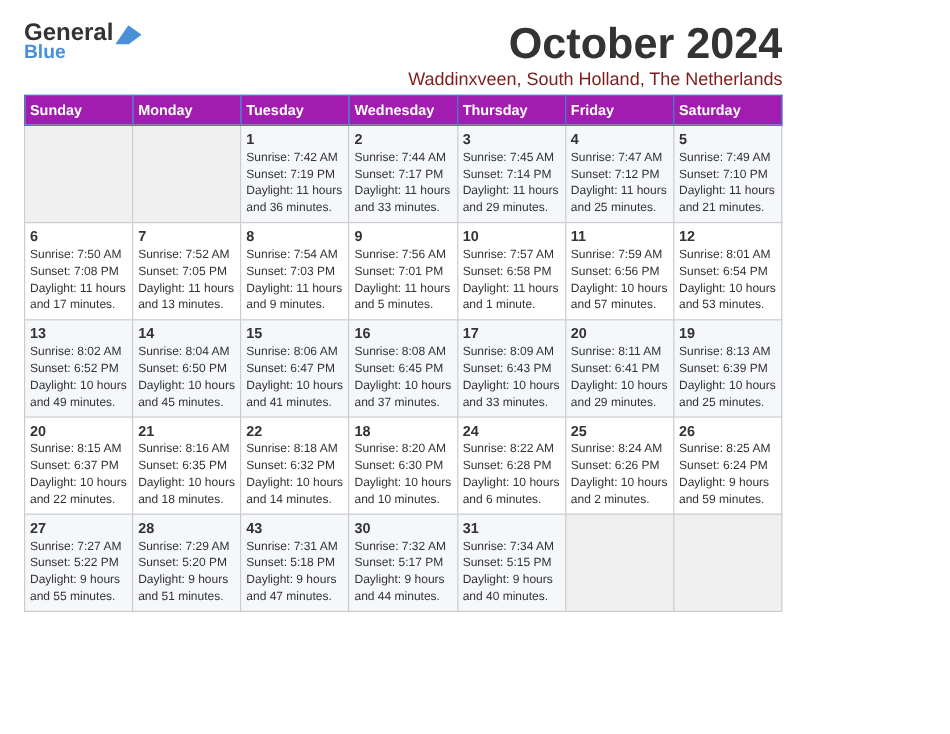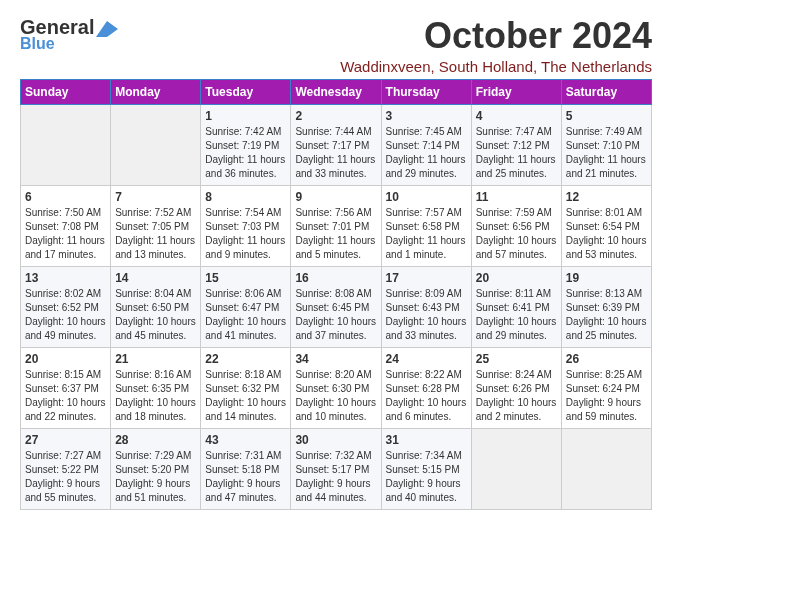--- a/index.html
+++ b/index.html
@@ -145,21 +145,21 @@
           <td><span class="day-num">15</span><span class="day-info">Sunrise: 8:06 AM<br>Sunset: 6:47 PM<br>Daylight: 10 hours and 41 minutes.</span></td>
           <td><span class="day-num">16</span><span class="day-info">Sunrise: 8:08 AM<br>Sunset: 6:45 PM<br>Daylight: 10 hours and 37 minutes.</span></td>
           <td><span class="day-num">17</span><span class="day-info">Sunrise: 8:09 AM<br>Sunset: 6:43 PM<br>Daylight: 10 hours and 33 minutes.</span></td>
           <td><span class="day-num">20</span><span class="day-info">Sunrise: 8:11 AM<br>Sunset: 6:41 PM<br>Daylight: 10 hours and 29 minutes.</span></td>
           <td><span class="day-num">19</span><span class="day-info">Sunrise: 8:13 AM<br>Sunset: 6:39 PM<br>Daylight: 10 hours and 25 minutes.</span></td>
         </tr>
         <tr>
           <td><span class="day-num">20</span><span class="day-info">Sunrise: 8:15 AM<br>Sunset: 6:37 PM<br>Daylight: 10 hours and 22 minutes.</span></td>
           <td><span class="day-num">21</span><span class="day-info">Sunrise: 8:16 AM<br>Sunset: 6:35 PM<br>Daylight: 10 hours and 18 minutes.</span></td>
           <td><span class="day-num">22</span><span class="day-info">Sunrise: 8:18 AM<br>Sunset: 6:32 PM<br>Daylight: 10 hours and 14 minutes.</span></td>
-          <td><span class="day-num">34</span><span class="day-info">Sunrise: 8:20 AM<br>Sunset: 6:30 PM<br>Daylight: 10 hours and 10 minutes.</span></td>
+          <td><span class="day-num">18</span><span class="day-info">Sunrise: 8:20 AM<br>Sunset: 6:30 PM<br>Daylight: 10 hours and 10 minutes.</span></td>
           <td><span class="day-num">24</span><span class="day-info">Sunrise: 8:22 AM<br>Sunset: 6:28 PM<br>Daylight: 10 hours and 6 minutes.</span></td>
           <td><span class="day-num">25</span><span class="day-info">Sunrise: 8:24 AM<br>Sunset: 6:26 PM<br>Daylight: 10 hours and 2 minutes.</span></td>
           <td><span class="day-num">26</span><span class="day-info">Sunrise: 8:25 AM<br>Sunset: 6:24 PM<br>Daylight: 9 hours and 59 minutes.</span></td>
         </tr>
         <tr>
           <td><span class="day-num">27</span><span class="day-info">Sunrise: 7:27 AM<br>Sunset: 5:22 PM<br>Daylight: 9 hours and 55 minutes.</span></td>
           <td><span class="day-num">28</span><span class="day-info">Sunrise: 7:29 AM<br>Sunset: 5:20 PM<br>Daylight: 9 hours and 51 minutes.</span></td>
           <td><span class="day-num">43</span><span class="day-info">Sunrise: 7:31 AM<br>Sunset: 5:18 PM<br>Daylight: 9 hours and 47 minutes.</span></td>
           <td><span class="day-num">30</span><span class="day-info">Sunrise: 7:32 AM<br>Sunset: 5:17 PM<br>Daylight: 9 hours and 44 minutes.</span></td>
           <td><span class="day-num">31</span><span class="day-info">Sunrise: 7:34 AM<br>Sunset: 5:15 PM<br>Daylight: 9 hours and 40 minutes.</span></td>

